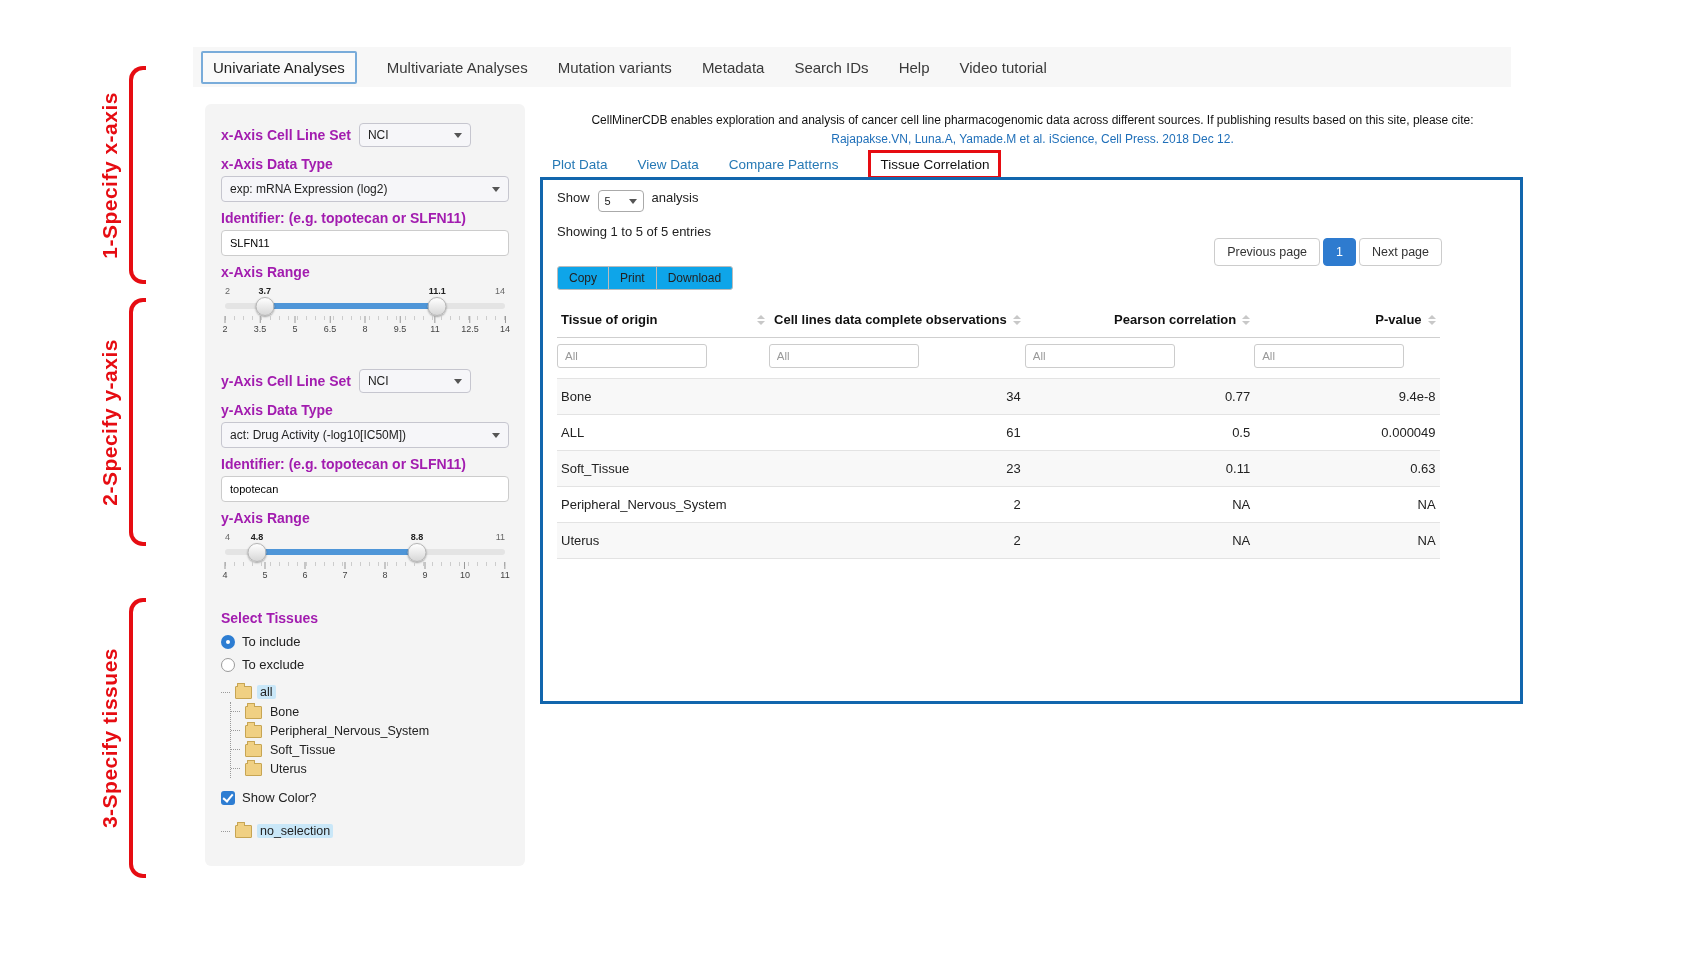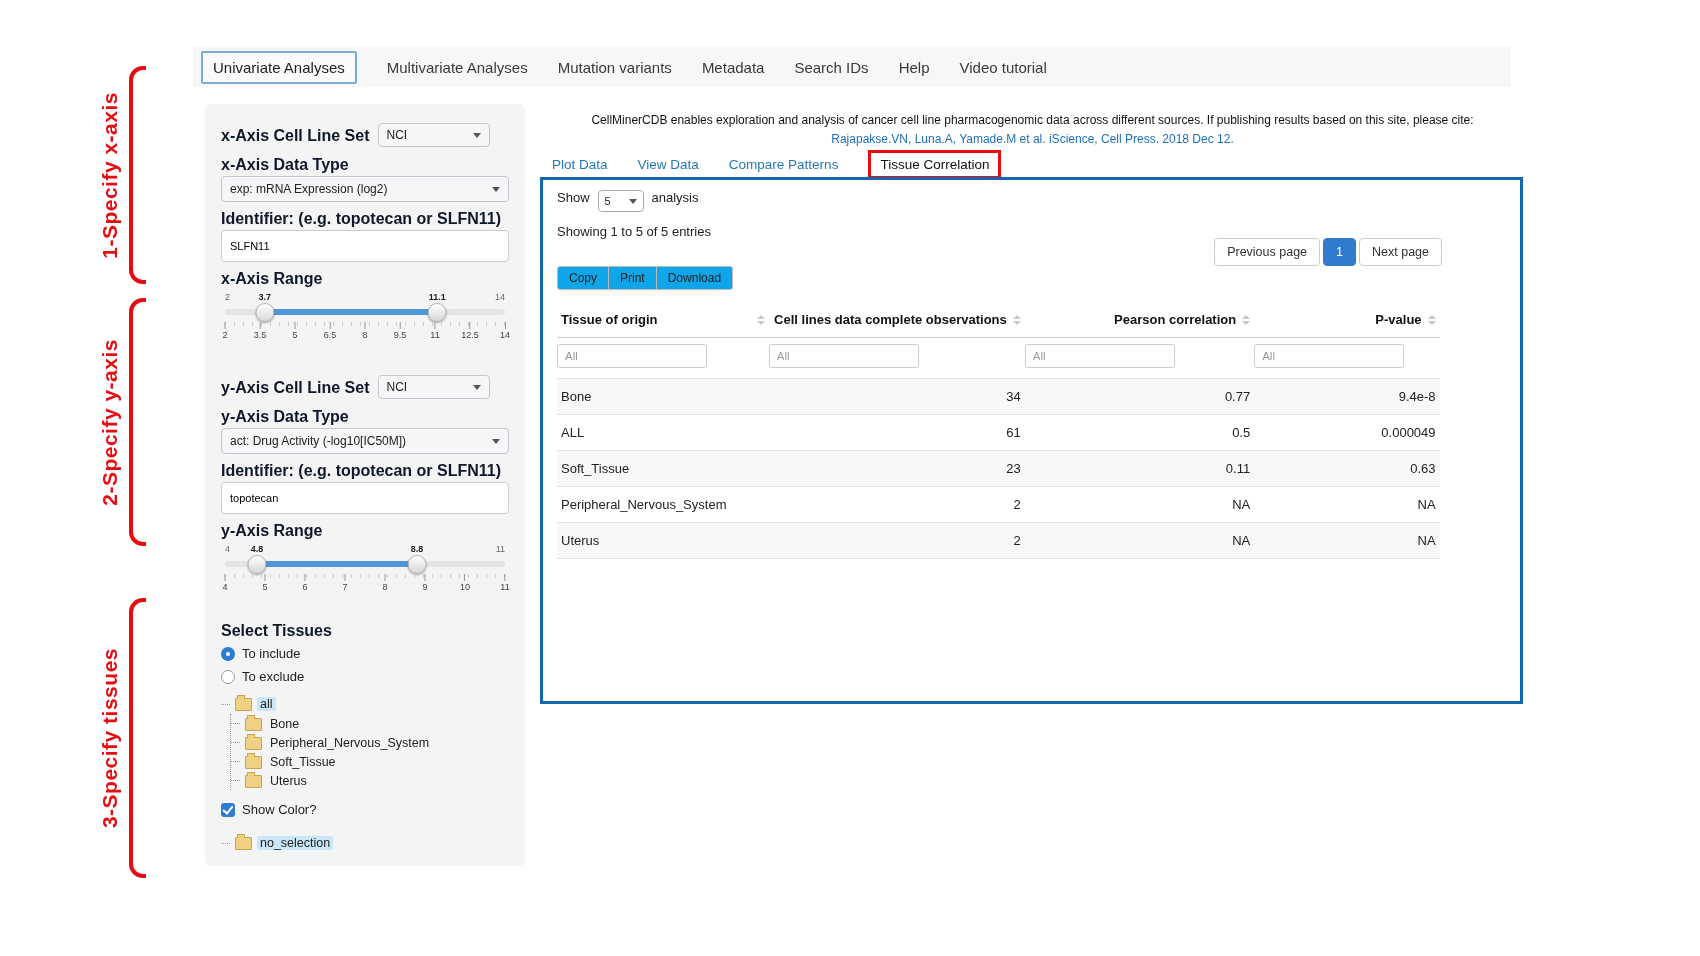--- a/index.html
+++ b/index.html
@@ -14,28 +14,28 @@
   #anno2 { left:98px; top:298px; height:248px; }
   #anno3 { left:98px; top:598px; height:280px; }
 
   
   .navbar { position:absolute; left:193px; top:47px; width:1318px; height:40px; background:#f7f7f7; display:flex; align-items:center; gap:30px; padding-left:8px; box-sizing:border-box; font-size:15px; color:#3a3a3a; }
   .nav-tab { white-space:nowrap; cursor:pointer; }
   .nav-active { border:2px solid #79acda; background:#fafafa; padding:6px 10px; border-radius:2px; color:#222; }
 
   
   .sidebar { position:absolute; left:205px; top:104px; width:320px; height:762px; background:#f4f4f4; border-radius:6px; padding:16px; box-sizing:border-box; }
-  .lbl { font-size:16px; font-weight:bold; color:#0f172a; margin:9px 0 4px; line-height:15px; }
+  .lbl { font-size:14px; font-weight:bold; color:#a21caf; margin:9px 0 4px; line-height:15px; }
   .inline-row { display:flex; align-items:center; gap:8px; height:26px; margin-top:2px; }
   .inline-row .lbl { margin:0; }
   .sel { display:flex; align-items:center; justify-content:space-between; background:#f6f6f9; border:1px solid #c6c6cf; border-radius:4px; padding:0 8px; font-size:12px; height:24px; box-sizing:border-box; cursor:pointer; }
   .sel.small { width:112px; }
   .sel.full { width:100%; height:26px; }
   .caret { width:0; height:0; border-left:4px solid transparent; border-right:4px solid transparent; border-top:5px solid #555; margin-left:6px; }
-  .tinput { width:100%; height:32px; border:1px solid #ccc; border-radius:4px; padding:3px 8px; font-size:11px; box-sizing:border-box; background:#fff; font-family:"Liberation Sans", sans-serif; }
+  .tinput { width:100%; height:26px; border:1px solid #ccc; border-radius:4px; padding:3px 8px; font-size:11px; box-sizing:border-box; background:#fff; font-family:"Liberation Sans", sans-serif; }
   .spacer-a { height:18px; } .spacer-b { height:8px; }
 
   
   .slider { position:relative; height:62px; margin:6px 4px 0; }
   .sl-minmax { position:absolute; top:0; font-size:9px; color:#666; }
   .sl-min { left:0; } .sl-max { right:0; }
   .sl-val { position:absolute; top:0; transform:translateX(-50%); font-size:9px; color:#222; font-weight:bold; }
   .sl-track { position:absolute; top:17px; left:0; right:0; height:6px; background:#e4e4e4; border-radius:3px; }
   .sl-fill { position:absolute; top:0; height:6px; background:#4f96d8; }
   .sl-handle { position:absolute; top:11px; width:17px; height:17px; border-radius:50%; background:linear-gradient(#fff,#d7d7d7); border:1px solid #b5b5b5; transform:translateX(-50%); box-shadow:0 1px 2px rgba(0,0,0,.35); cursor:pointer; }

